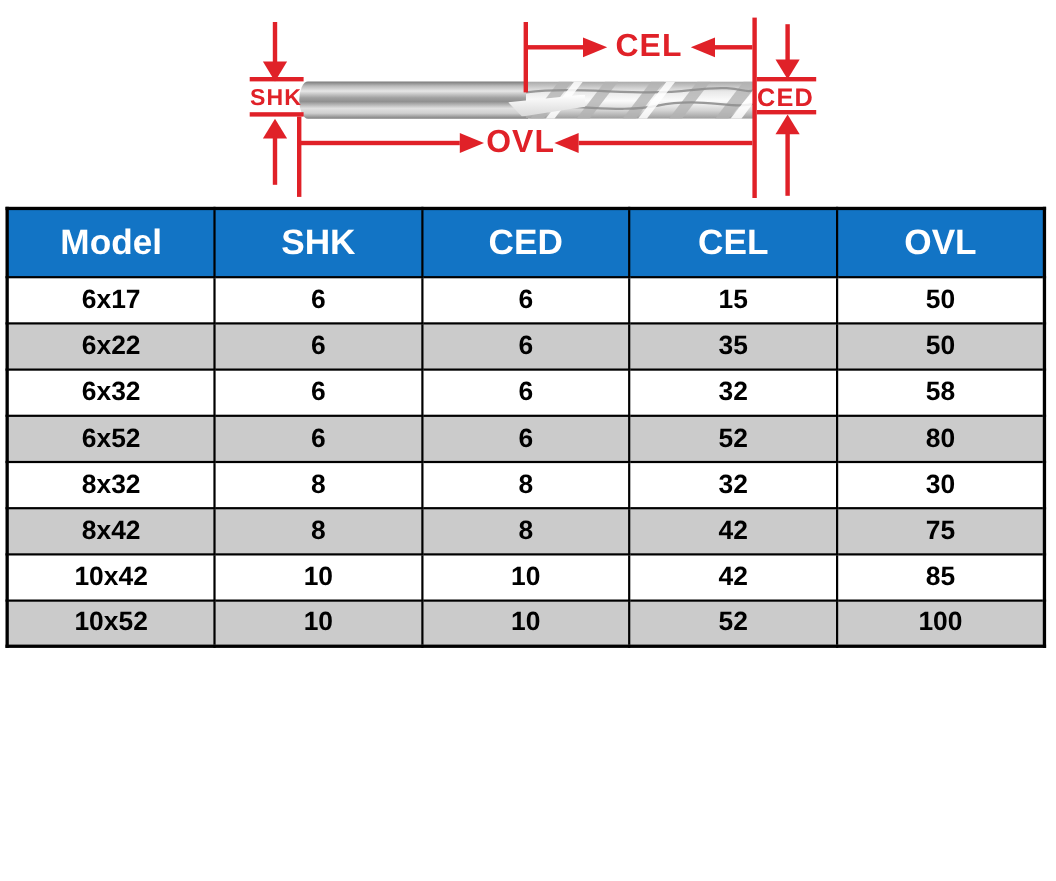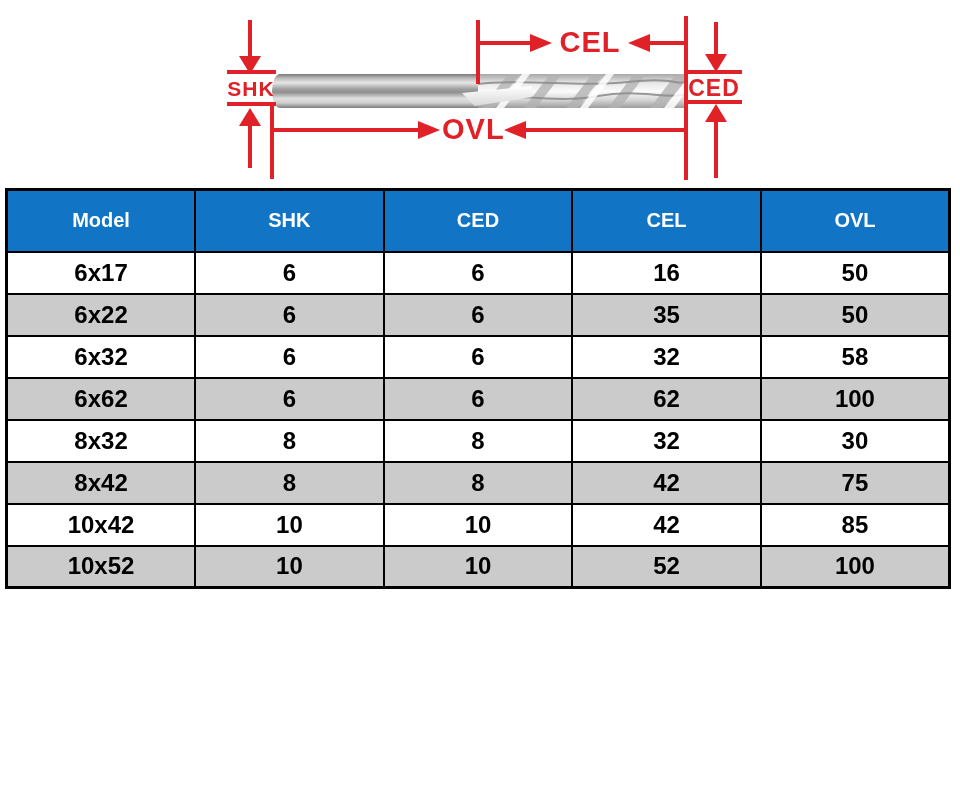--- a/index.html
+++ b/index.html
@@ -98,21 +98,21 @@
   .spec-table th, .spec-table td {
     border: 2px solid var(--border-black);
     text-align: center;
     vertical-align: middle;
     font-weight: 700;
   }
   .spec-table th {
     height: 62px;
     background: var(--header-blue);
     color: var(--header-text);
-    font-size: 20px;
+    font-size: 32px;
   }
   .spec-table td {
     height: 42px;
     color: #000000;
     font-size: 24px;
     background: var(--row-white);
   }
   .spec-table tbody tr:nth-child(even) td { background: var(--row-gray); }
 </style>
 </head>
@@ -192,43 +192,43 @@
       <th>CED</th>
       <th>CEL</th>
       <th>OVL</th>
     </tr>
   </thead>
   <tbody>
       <tr>
     <td>6x17</td>
     <td>6</td>
     <td>6</td>
-    <td>16</td>
+    <td>15</td>
     <td>50</td>
   </tr>
       <tr>
     <td>6x22</td>
     <td>6</td>
     <td>6</td>
     <td>35</td>
     <td>50</td>
   </tr>
       <tr>
     <td>6x32</td>
     <td>6</td>
     <td>6</td>
     <td>32</td>
     <td>58</td>
   </tr>
       <tr>
-    <td>6x62</td>
-    <td>6</td>
-    <td>6</td>
-    <td>62</td>
-    <td>100</td>
+    <td>6x52</td>
+    <td>6</td>
+    <td>6</td>
+    <td>52</td>
+    <td>80</td>
   </tr>
       <tr>
     <td>8x32</td>
     <td>8</td>
     <td>8</td>
     <td>32</td>
     <td>30</td>
   </tr>
       <tr>
     <td>8x42</td>

